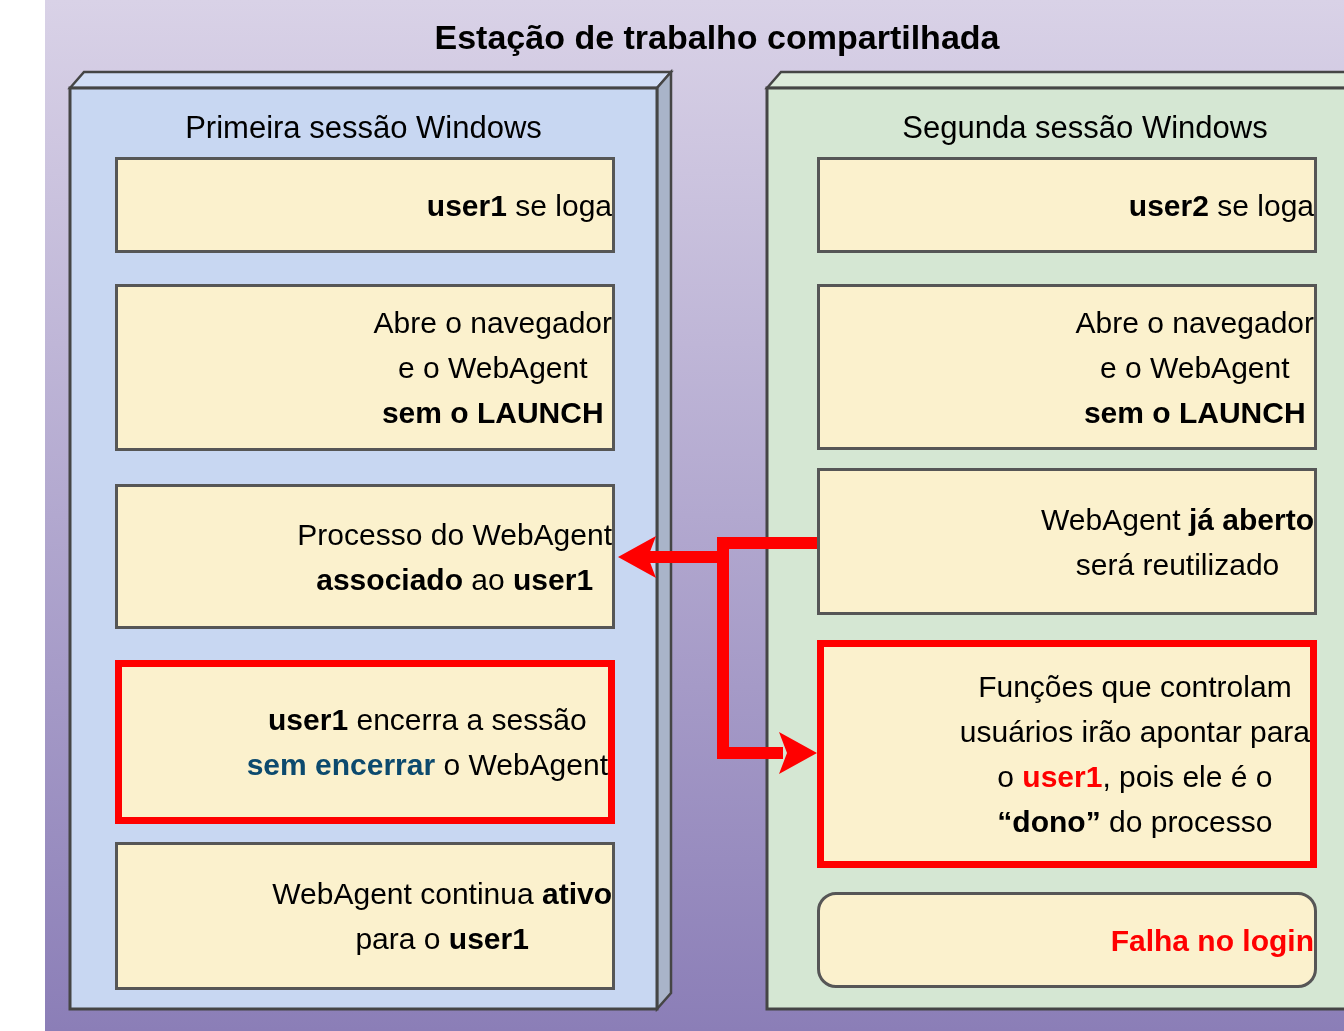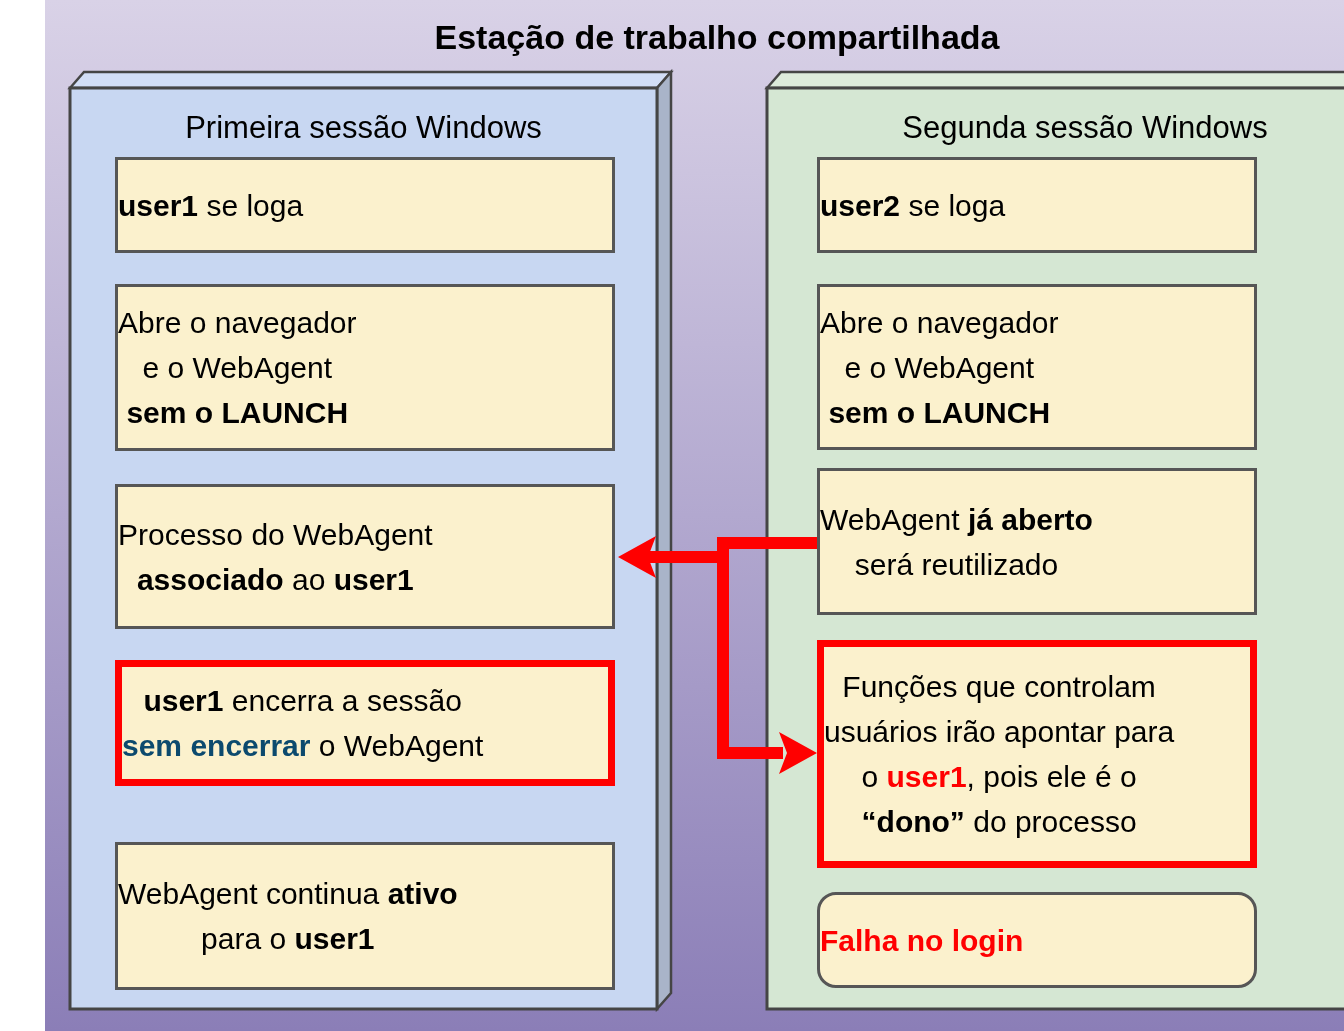--- a/index.html
+++ b/index.html
@@ -28,34 +28,34 @@
   .col-header{
     position:absolute;top:106px;height:44px;
     text-align:center;font-size:31px;font-weight:normal;line-height:44px;
   }
   .col-header.left{left:25px;width:587px;}
   .col-header.right{left:722px;width:636px;}
   .box{
     position:absolute;box-sizing:border-box;
     background:var(--box_fill,#fbf1cd);
     border:3px solid var(--box_border,#565656);
-    display:flex;align-items:center;justify-content:flex-start;
+    display:flex;align-items:center;justify-content:flex-end;
     font-size:30px;line-height:1.5;
   }
   .box.alert{border:7px solid var(--alert_red,#ff0000);}
   .box-text{white-space:pre-line;text-align:center;}
   
   .lb{left:70px;width:500px;}
   .lb1{top:157px;height:96px;}
   .lb2{top:284px;height:167px;}
   .lb3{top:484px;height:145px;}
-  .lb4{top:660px;height:126px;}
+  .lb4{top:660px;height:164px;}
   .lb5{top:842px;height:148px;}
   
-  .rb{left:772px;width:440px;}
+  .rb{left:772px;width:500px;}
   .rb1{top:157px;height:96px;}
   .rb2{top:284px;height:166px;}
   .rb3{top:468px;height:147px;}
   .rb4{top:640px;height:228px;}
   .rb5{top:892px;height:96px;border-radius:19px;}
 </style>
 </head>
 <body>
 
 <div class="canvas">

